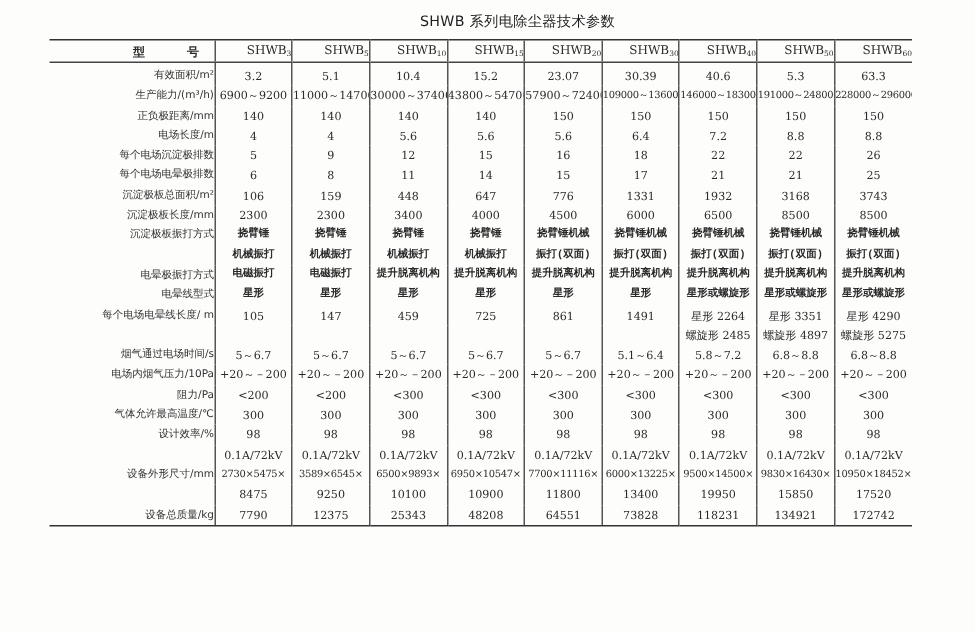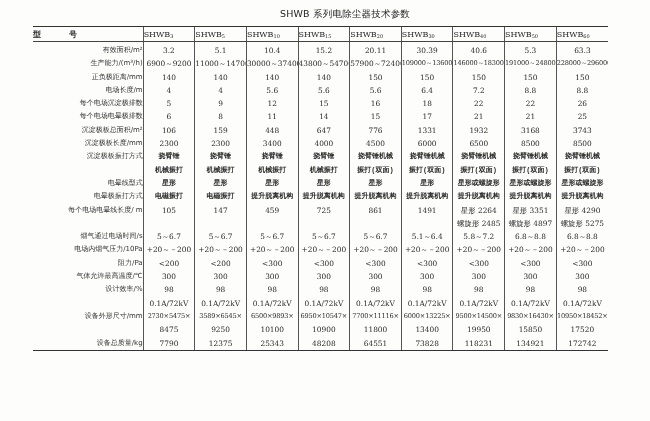--- a/index.html
+++ b/index.html
@@ -5,21 +5,21 @@
   html, body { margin: 0; padding: 0; background: #fdfdfc; }
   body { width: 650px; height: 421px; position: relative; overflow: hidden;
          font-family: "DejaVu Serif", "Liberation Serif", serif; color: #2a2a2a; }
   .title { position: absolute; top: 8px; left: 245px; width: 200px; text-align: center;
            font-family: "DejaVu Sans", sans-serif; font-weight: normal; font-size: 9.5px; letter-spacing: 0.2px; color: #1e1e1e; }
   table.spec { position: absolute; left: 33px; top: 26px; width: 575px; border-collapse: collapse;
                table-layout: fixed; font-size: 7.4px; }
   table.spec col.lab { width: 110px; }
   table.spec col.d { width: 51.6px; }
   table.spec thead th { height: 14px; border-top: 1.6px solid #333; border-bottom: 1.2px solid #444;
-                        font-weight: normal; font-size: 8px; text-align: left; padding: 0; white-space: nowrap; }
+                        font-weight: normal; font-size: 8px; text-align: right; padding: 0; white-space: nowrap; }
   table.spec thead th.lab { font-family: "DejaVu Sans", sans-serif; font-weight: bold; letter-spacing: 10px; }
   table.spec td { height: 13.3px; padding: 0; text-align: center; white-space: nowrap; overflow: hidden; line-height: 13.3px; }
   table.spec td.lab { text-align: right; padding-left: 1px; font-family: "DejaVu Sans", sans-serif; font-size: 7px; color: #333; }
   table.spec th + th, table.spec td + td { border-left: 1px solid #555; }
   table.spec tbody tr:first-child td { padding-top: 2px; }
   table.spec tbody tr:last-child td { border-bottom: 1.6px solid #333; }
   .sub { font-size: 5px; vertical-align: -1px; }
   .sm { font-size: 6.6px; letter-spacing: -0.2px; }
   .cn { font-family: Liberation Mono, monospace; font-size: 7px; font-weight: bold; }
 </style>
@@ -55,21 +55,21 @@
         <th><span>SHWB</span><span class="sub">60</span></th>
       </tr>
   </thead>
   <tbody id="body-rows">
       <tr>
         <td class="lab">有效面积/m²</td>
         <td>3.2</td>
         <td>5.1</td>
         <td>10.4</td>
         <td>15.2</td>
-        <td>20.11</td>
+        <td>23.07</td>
         <td>30.39</td>
         <td>40.6</td>
         <td>5.3</td>
         <td>63.3</td>
       </tr>
       <tr>
         <td class="lab">生产能力/(m³/h)</td>
         <td>6900～9200</td>
         <td>11000～14700</td>
         <td>30000～37400</td>
@@ -170,42 +170,42 @@
         <td class="cn">机械振打</td>
         <td class="cn">机械振打</td>
         <td class="cn">机械振打</td>
         <td class="cn">振打(双面)</td>
         <td class="cn">振打(双面)</td>
         <td class="cn">振打(双面)</td>
         <td class="cn">振打(双面)</td>
         <td class="cn">振打(双面)</td>
       </tr>
       <tr>
+        <td class="lab">电晕极振打方式</td>
+        <td class="cn">电磁振打</td>
+        <td class="cn">电磁振打</td>
+        <td class="cn">提升脱离机构</td>
+        <td class="cn">提升脱离机构</td>
+        <td class="cn">提升脱离机构</td>
+        <td class="cn">提升脱离机构</td>
+        <td class="cn">提升脱离机构</td>
+        <td class="cn">提升脱离机构</td>
+        <td class="cn">提升脱离机构</td>
+      </tr>
+      <tr>
         <td class="lab">电晕线型式</td>
         <td class="cn">星形</td>
         <td class="cn">星形</td>
         <td class="cn">星形</td>
         <td class="cn">星形</td>
         <td class="cn">星形</td>
         <td class="cn">星形</td>
         <td class="cn">星形或螺旋形</td>
         <td class="cn">星形或螺旋形</td>
         <td class="cn">星形或螺旋形</td>
-      </tr>
-      <tr>
-        <td class="lab">电晕极振打方式</td>
-        <td class="cn">电磁振打</td>
-        <td class="cn">电磁振打</td>
-        <td class="cn">提升脱离机构</td>
-        <td class="cn">提升脱离机构</td>
-        <td class="cn">提升脱离机构</td>
-        <td class="cn">提升脱离机构</td>
-        <td class="cn">提升脱离机构</td>
-        <td class="cn">提升脱离机构</td>
-        <td class="cn">提升脱离机构</td>
       </tr>
       <tr>
         <td class="lab">每个电场电晕线长度/ m</td>
         <td>105</td>
         <td>147</td>
         <td>459</td>
         <td>725</td>
         <td>861</td>
         <td>1491</td>
         <td>星形 2264</td>

